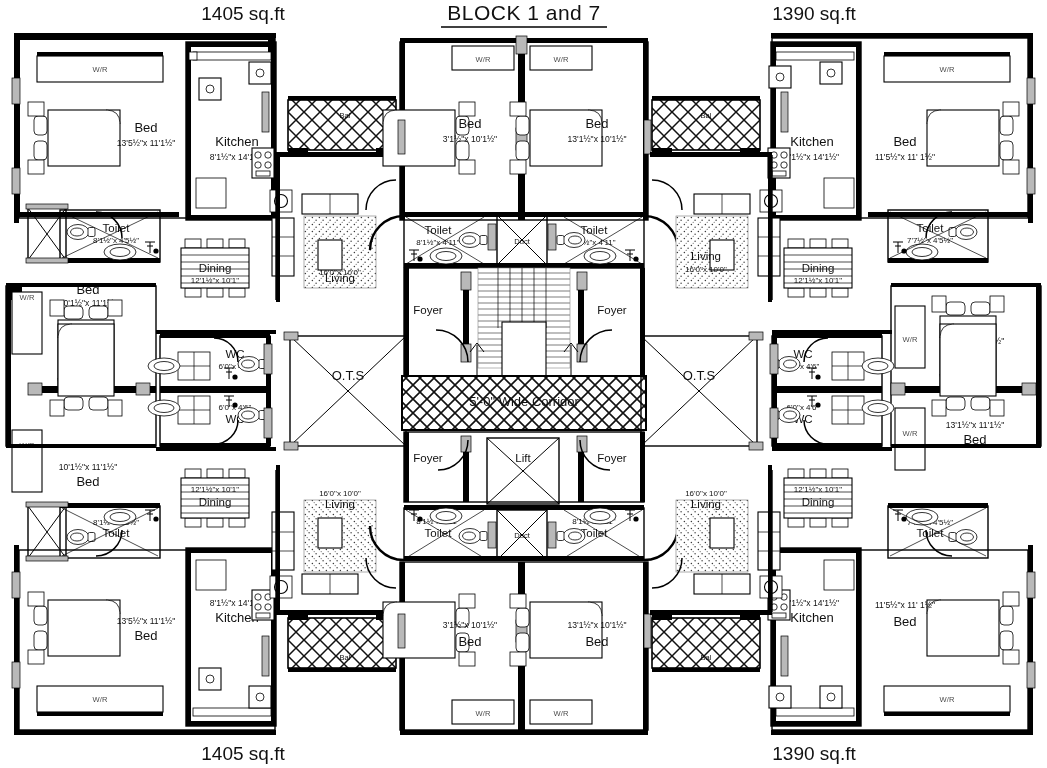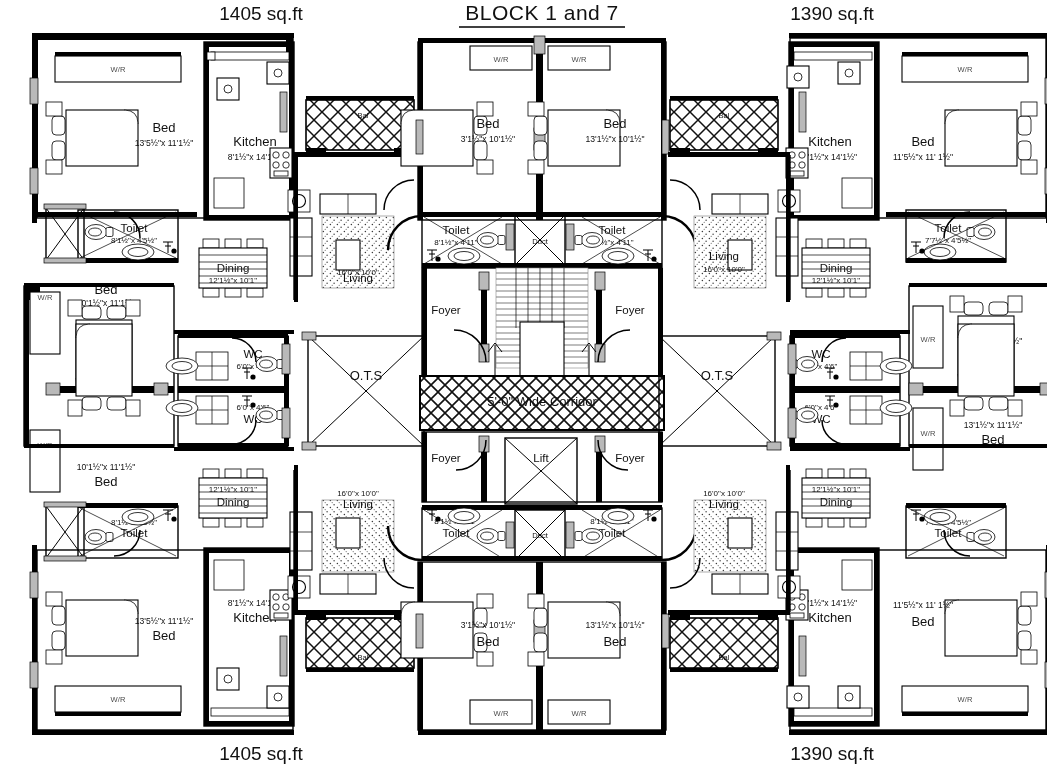--- a/index.html
+++ b/index.html
@@ -1,18 +1,18 @@
 <!DOCTYPE html>
 <html><head>
 <meta charset="utf-8">
 <style>
   html,body{margin:0;padding:0;background:#ffffff;}
   body{width:1047px;height:768px;overflow:hidden;
        font-family:"Liberation Sans","DejaVu Sans",sans-serif;}
-  #plan{position:relative;width:875px;height:768px;background:#fff;margin-left:18px;}
+  #plan{position:relative;width:875px;height:768px;background:#fff;}
   svg{display:block;}
   .w  {fill:#000;}            
   .wl {fill:none;stroke:#000;stroke-width:1.4;}   
   .tl {fill:none;stroke:#000;stroke-width:1;}     
   .tl2{fill:none;stroke:#000;stroke-width:0.7;}
   .fur{fill:#fff;stroke:#000;stroke-width:1.1;}   
   .fur2{fill:#fff;stroke:#000;stroke-width:0.8;}
   .gry{fill:#b9b9b9;stroke:#000;stroke-width:0.7;}
   .dr {fill:none;stroke:#000;stroke-width:1.5;}   
   .drk{fill:none;stroke:#000;stroke-width:2.4;}

